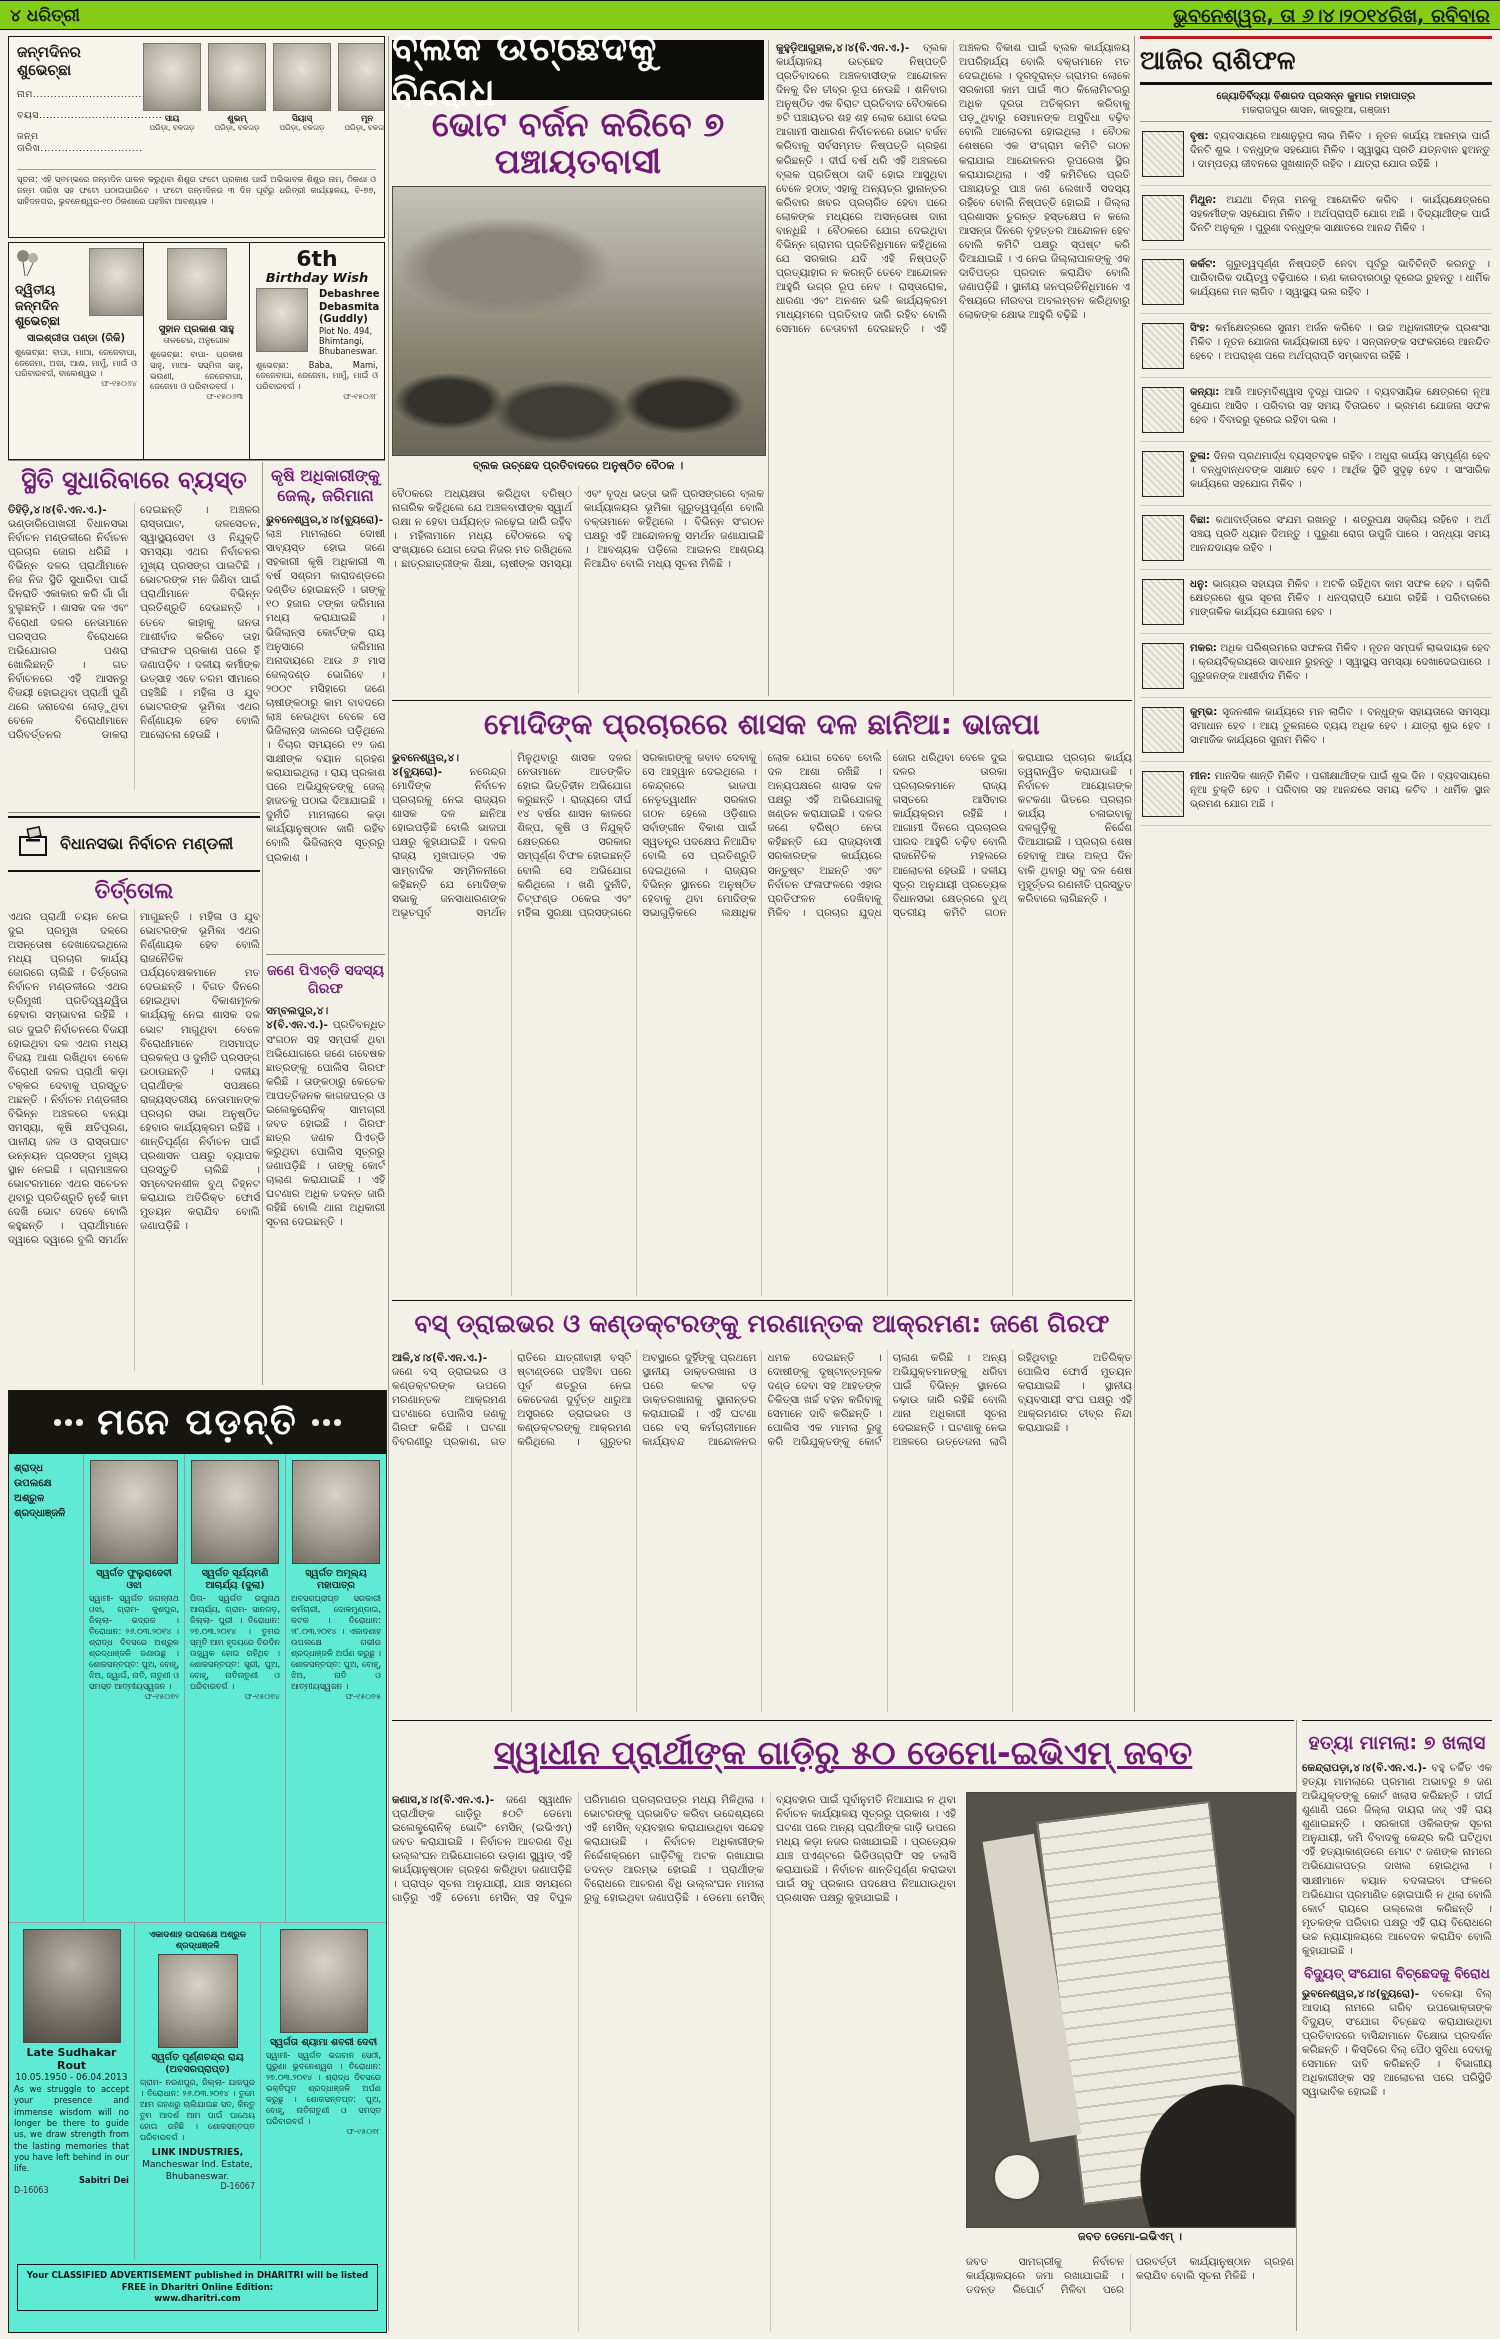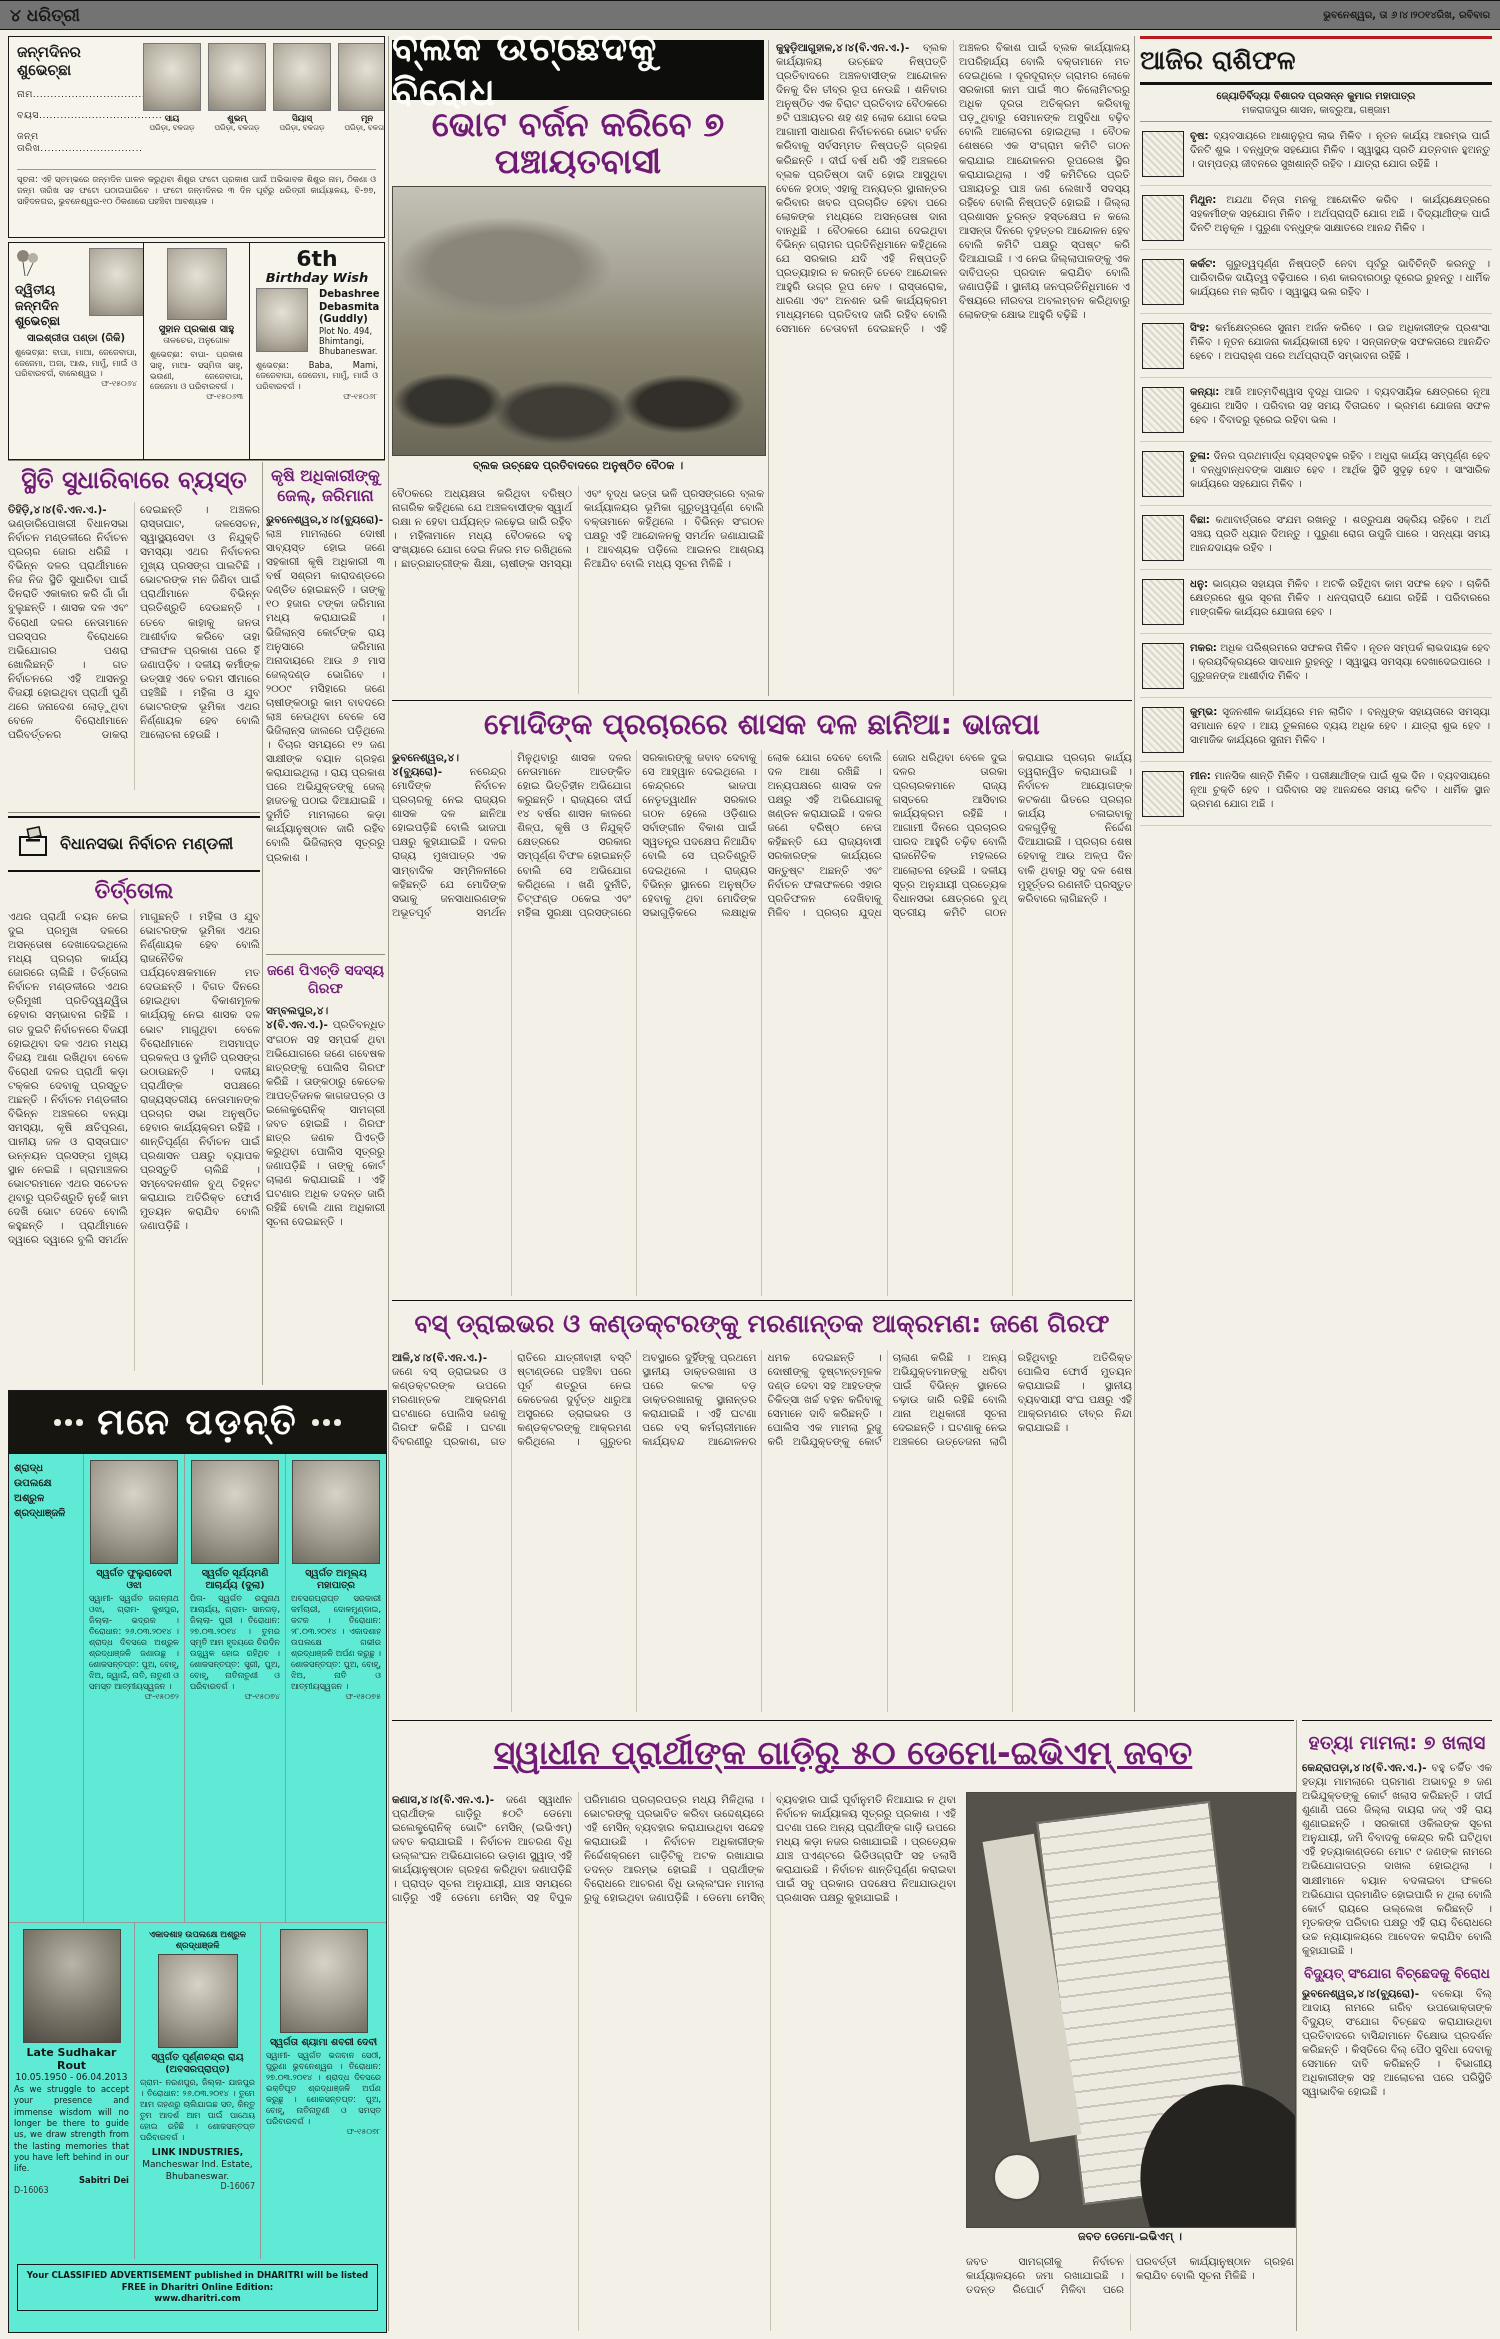--- a/index.html
+++ b/index.html
@@ -3,23 +3,23 @@
 <meta charset="utf-8">
 <style>
   html,body{margin:0;padding:0;background:#d8d5cd;}
   .page{position:relative;width:1500px;height:2339px;background:#f3f0e8;color:#171717;
         font-family:"DejaVu Sans","Liberation Sans",sans-serif;overflow:hidden;margin:0 auto;}
   .abs{position:absolute;}
   .b{border:1px solid #1a1a1a;}
   .ovh{overflow:hidden;}
   
   .masthead{left:0;top:0;width:1500px;height:30px;border-top:1px solid #111;border-bottom:1px solid #111;
-            display:flex;align-items:center;justify-content:space-between;padding:0 10px;box-sizing:border-box;background:#737373;}
+            display:flex;align-items:center;justify-content:space-between;padding:0 10px;box-sizing:border-box;background:#84cc16;}
   .mh-left{font-weight:bold;font-size:17px;}
-  .mh-right{font-weight:bold;font-size:10px;}
+  .mh-right{font-weight:bold;font-size:19px;text-decoration:underline;}
   
   .vline{position:absolute;width:1px;background:#9e9a8e;}
   .hline{position:absolute;height:1px;background:#8e8a7e;}
   
   .bt{font-size:10.5px;line-height:1.34;text-align:justify;color:#1c1c1c;margin:0;}
   .bt b.dl{font-weight:bold;}
   .c2{column-count:2;column-gap:12px;column-rule:1px solid #c7c3b8;}
   .c3{column-count:3;column-gap:12px;column-rule:1px solid #c7c3b8;}
   .c6{column-count:6;column-gap:11px;column-rule:1px solid #c7c3b8;}
   .hl{font-weight:bold;text-align:center;color:#701a75;}

